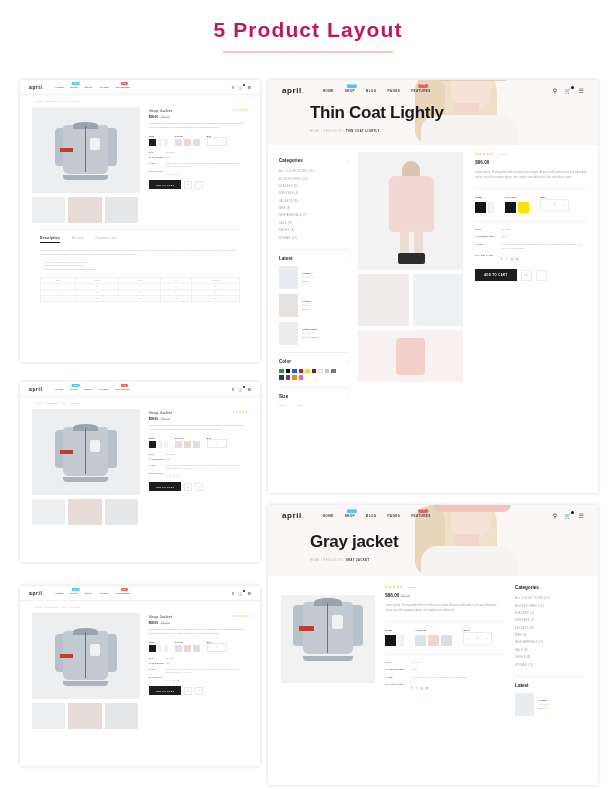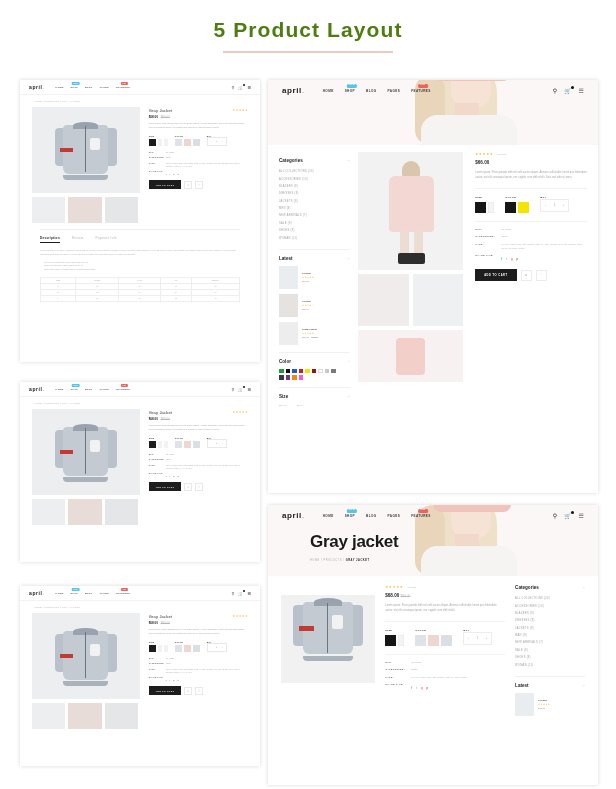--- a/index.html
+++ b/index.html
@@ -8,21 +8,21 @@
     background: #ffffff;
     font-family: "Liberation Sans", sans-serif;
     overflow: hidden;
   }
   .page { position: relative; width: 616px; height: 789px; background:#fff; }
 
   
   .title-wrap { text-align:center; padding-top: 18px; }
   .main-title {
     font-size: 21px; font-weight: 700; letter-spacing: 1.1px;
-    color:#4d7c0f;
+    color:#be185d;
   }
   .title-rule {
     width: 170px; height: 2px; background:#f0c8bd;
     margin: 9px auto 0;
   }
 
   
   .panel {
     position:absolute; background:#fff;
     box-shadow: 0 0 4px rgba(0,0,0,.16);
@@ -591,20 +591,24 @@
           <div class="nv"><span>BLOG</span></div>
           <div class="nv"><span>PAGES</span></div>
           <div class="nv"><span class="badge hot">Hot</span><span>FEATURES</span></div>
         </div>
         <div class="icons">
           <span>⚲</span>
           <span class="cart-dot">🛒</span>
           <span>☰</span>
         </div>
       </div>
+      <div class="hero-txt">
+        <div class="hero-h1">Thin Coat Lightly</div>
+        <div class="hero-crumb"><span>HOME  /  PRODUCTS  /</span> <b>THIN COAT LIGHTLY</b></div>
+      </div>
     </div>
 
     <div class="shop-body">
 
       <div class="side">
         <div class="side-blk">
           <div class="side-h">
               <div class="side-title">Categories</div>
               <div class="side-min">−</div>
             </div>

